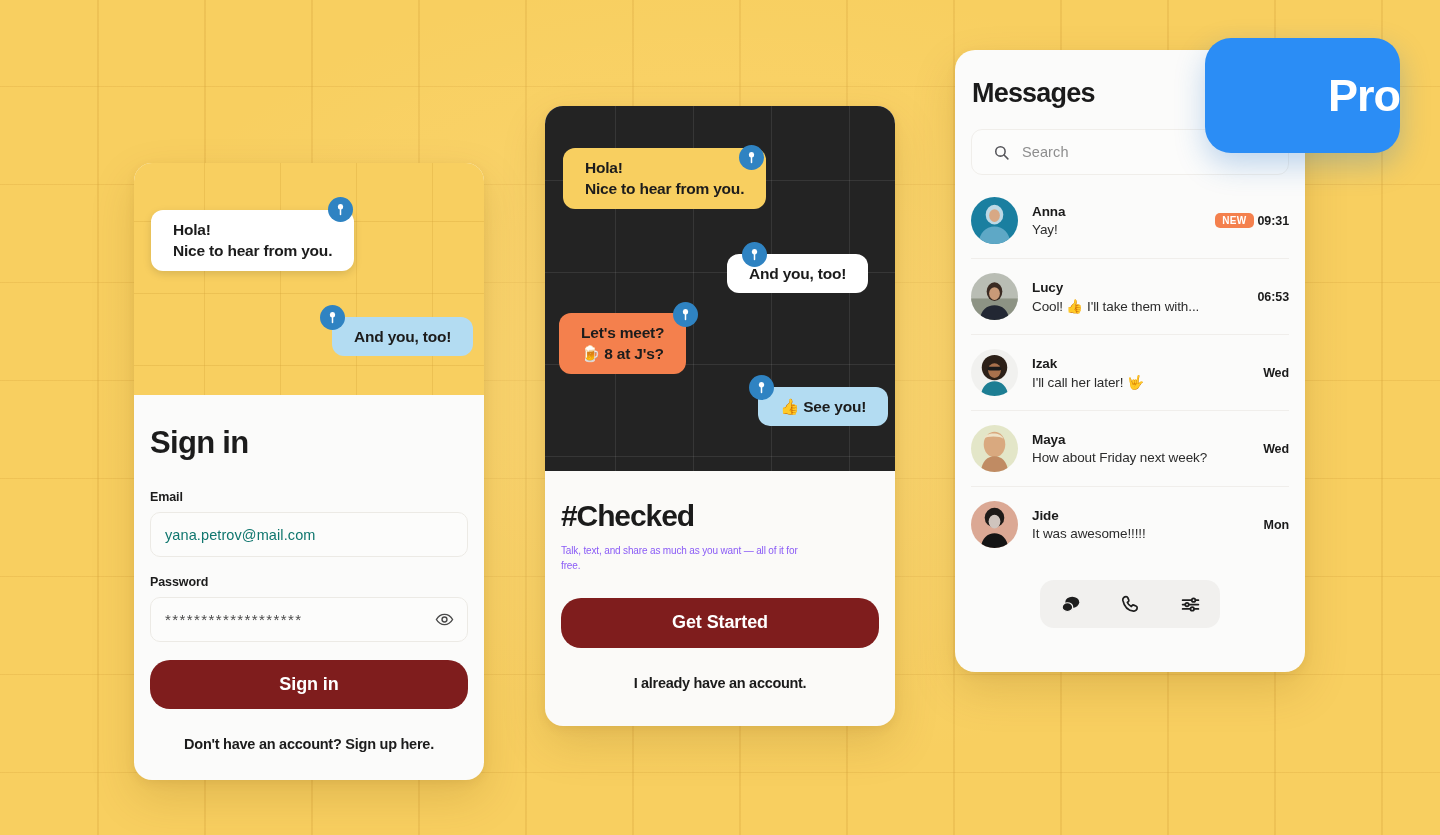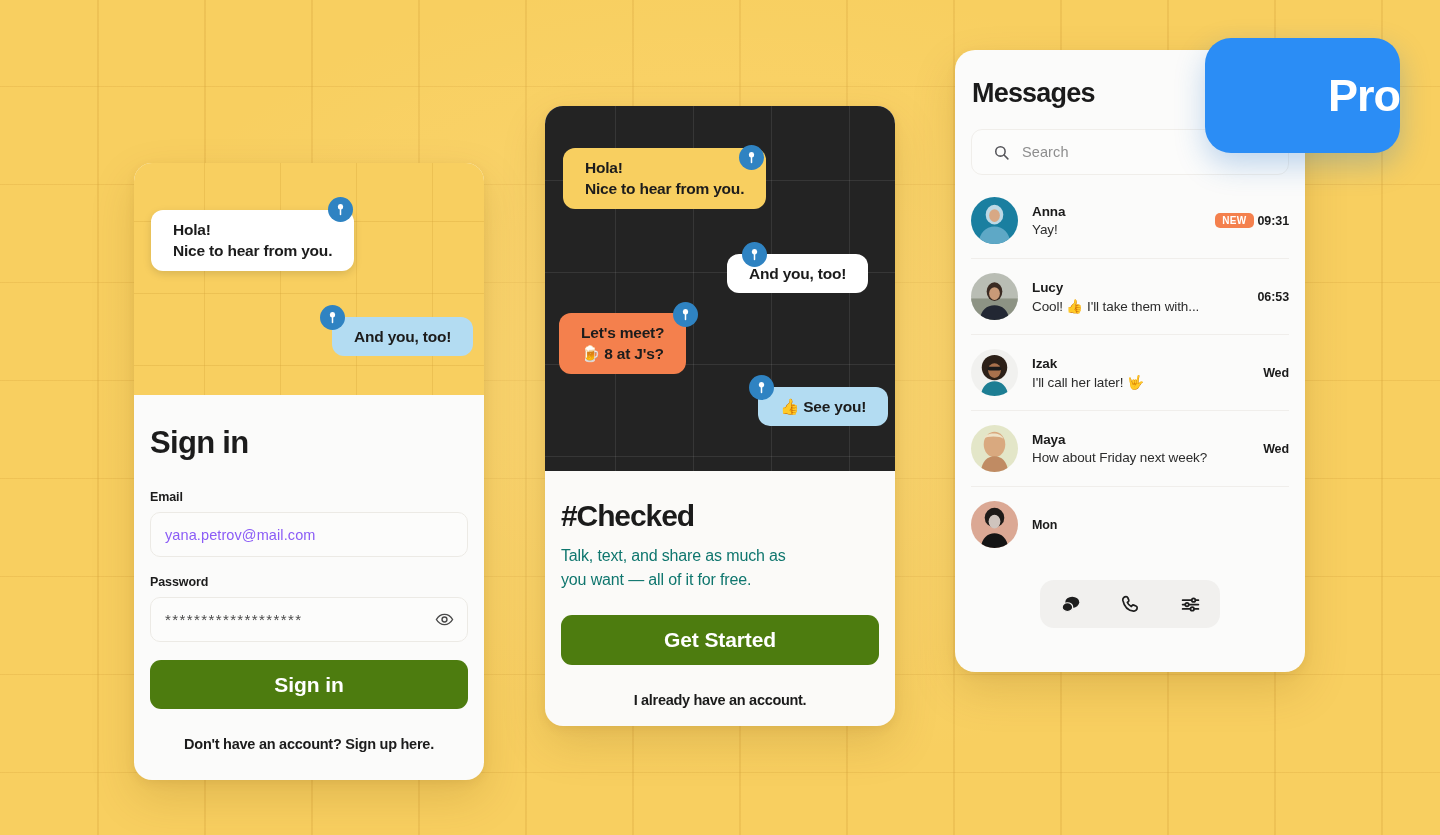--- a/index.html
+++ b/index.html
@@ -51,28 +51,28 @@
   #lp1 { left:194px; top:34px; }
   #lb2 { left:198px; top:154px; background:#b3dcf2; }
   #lp2 { left:186px; top:142px; }
 
   #signin-body { padding:30px 16px 0 16px; }
   #signin-title { font-size:31px; font-weight:700; letter-spacing:-.7px; color:#1c1c1c;
                   padding-left:0; margin-bottom:29px; }
   .field-label { font-size:12.5px; font-weight:700; color:#1c1c1c; margin-bottom:8px; letter-spacing:-.1px; }
   .field-box { position:relative; height:45px; border:1px solid #eceae5; border-radius:10px;
                background:#fcfcfb; display:flex; align-items:center; padding:0 14px; margin-bottom:18px; }
-  .field-val { font-size:14.5px; color:#8b5cf6; letter-spacing:.1px; }
+  .field-val { font-size:14.5px; color:#0f766e; letter-spacing:.1px; }
   .field-val.mask { letter-spacing:1.4px; font-size:15px; color:#4a4a4a; }
   #eye-btn { position:absolute; right:13px; top:50%; transform:translateY(-50%);
              width:20px; height:20px; display:flex; align-items:center; justify-content:center; }
   #eye-btn svg { width:19px; height:19px; }
-  .dark-btn { height:49px; border-radius:11px; background:#4d7c0f; color:#fff;
+  .dark-btn { height:49px; border-radius:20px; background:#7f1d1d; color:#fff;
               display:flex; align-items:center; justify-content:center;
-              font-size:21px; font-weight:700; letter-spacing:-.1px; border:none; width:100%;
+              font-size:18px; font-weight:700; letter-spacing:-.1px; border:none; width:100%;
               font-family:inherit; cursor:pointer; }
   #signin-btn { margin-top:13px; }
   #signup-link { text-align:center; font-size:14.5px; font-weight:700; color:#1c1c1c;
                  margin-top:27px; letter-spacing:-.25px; cursor:pointer; }
 
   
   #checked-card { left:545px; top:106px; width:350px; height:620px; background:#fbfaf8; }
   #chat-hero { position:relative; height:365px; background-color:#232323;
     background-image:
       linear-gradient(to right, rgba(255,255,255,.085) 1.5px, transparent 1.5px),
@@ -82,21 +82,21 @@
   #mp1 { left:194px; top:39px; }
   #mb2 { left:182px; top:148px; background:#fff; }
   #mp2 { left:197px; top:136px; }
   #mb3 { left:14px; top:207px; background:#f4804d; }
   #mp3 { left:128px; top:196px; }
   #mb4 { left:213px; top:281px; background:#b3dcf2; }
   #mp4 { left:204px; top:269px; }
 
   #checked-body { padding:28px 16px 0 16px; }
   #checked-title { font-size:30px; font-weight:700; letter-spacing:-1.1px; color:#1b1b1b; }
-  #checked-sub { font-size:16px; color:#0f766e; line-height:1.48; margin-top:11px;
+  #checked-sub { font-size:10px; color:#8b5cf6; line-height:1.48; margin-top:11px;
                  letter-spacing:-.15px; max-width:250px; }
   #get-started-btn { margin-top:24px; height:50px; }
   #have-account-link { text-align:center; font-size:14.5px; font-weight:700; color:#1b1b1b;
                        margin-top:27px; letter-spacing:-.3px; cursor:pointer; }
 
   
   #messages-card { left:955px; top:50px; width:350px; height:622px; background:#fbfbfa;
                    border-radius:20px; }
   #messages-title { font-size:27px; font-weight:700; letter-spacing:-.8px; color:#1b1b1b;
                     padding:28px 0 0 17px; }
@@ -324,20 +324,24 @@
 
     <div class="msg-row">
       <span class="avatar">
         <svg viewBox="0 0 48 48">
             <rect width="48" height="48" fill="#dba894"></rect>
             <ellipse cx="24" cy="17" rx="10" ry="10" fill="#1e1a18"></ellipse>
             <ellipse cx="24" cy="21" rx="6" ry="7" fill="#cfc4bd"></ellipse>
             <path d="M10 48c1-10 7-15 14-15s13 5 14 15z" fill="#141414"></path>
           </svg>
       </span>
+      <span class="msg-mid">
+        <span class="msg-name" style="display:block">Jide</span>
+        <span class="msg-prev" style="display:block">It was awesome!!!!!</span>
+      </span>
       <span class="msg-right">
         <span class="msg-time">Mon</span>
       </span>
     </div>
 
   </div>
 
   <div id="bottom-nav">
     <span class="nav-btn">
       <svg viewBox="0 0 24 24">

